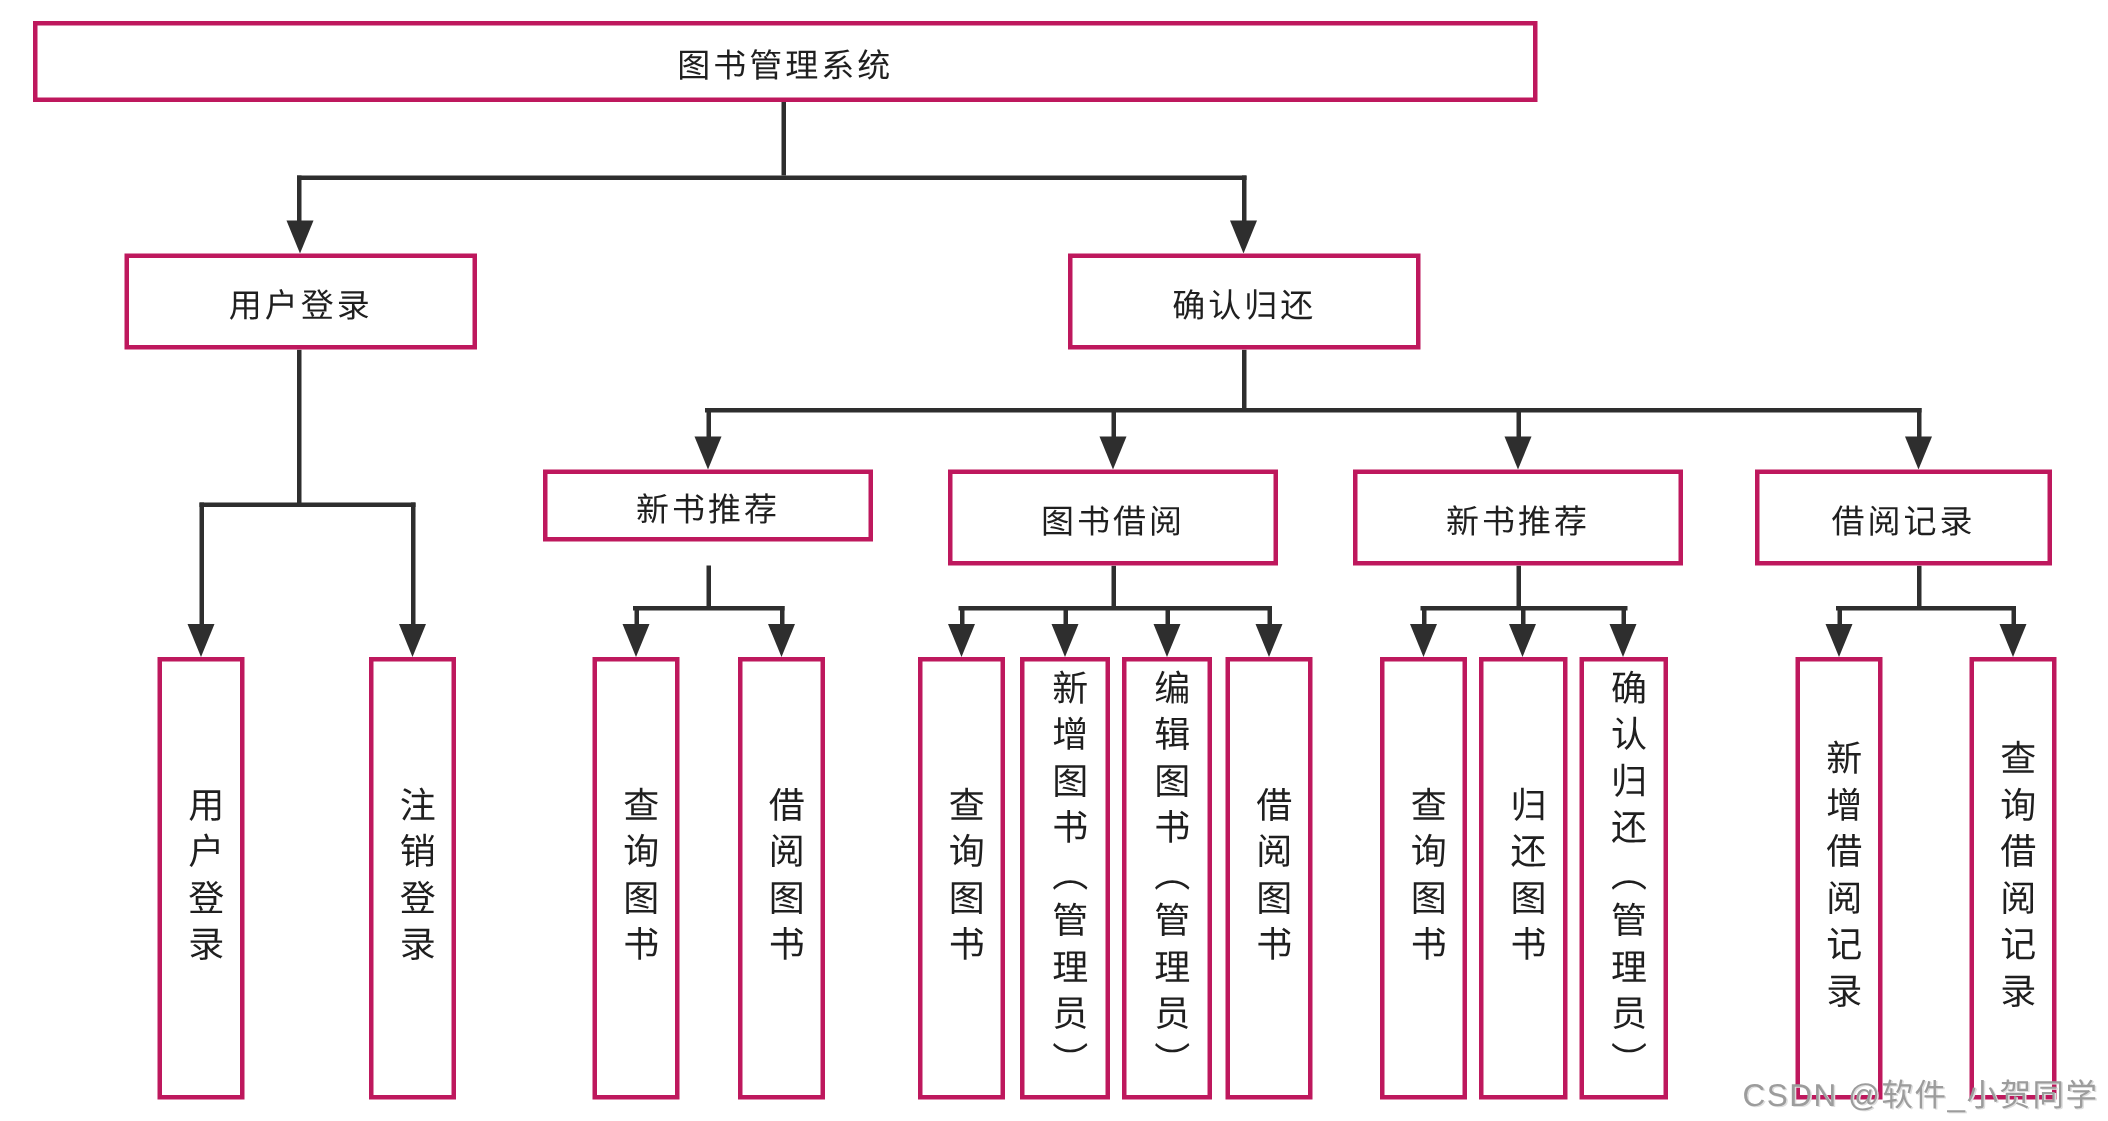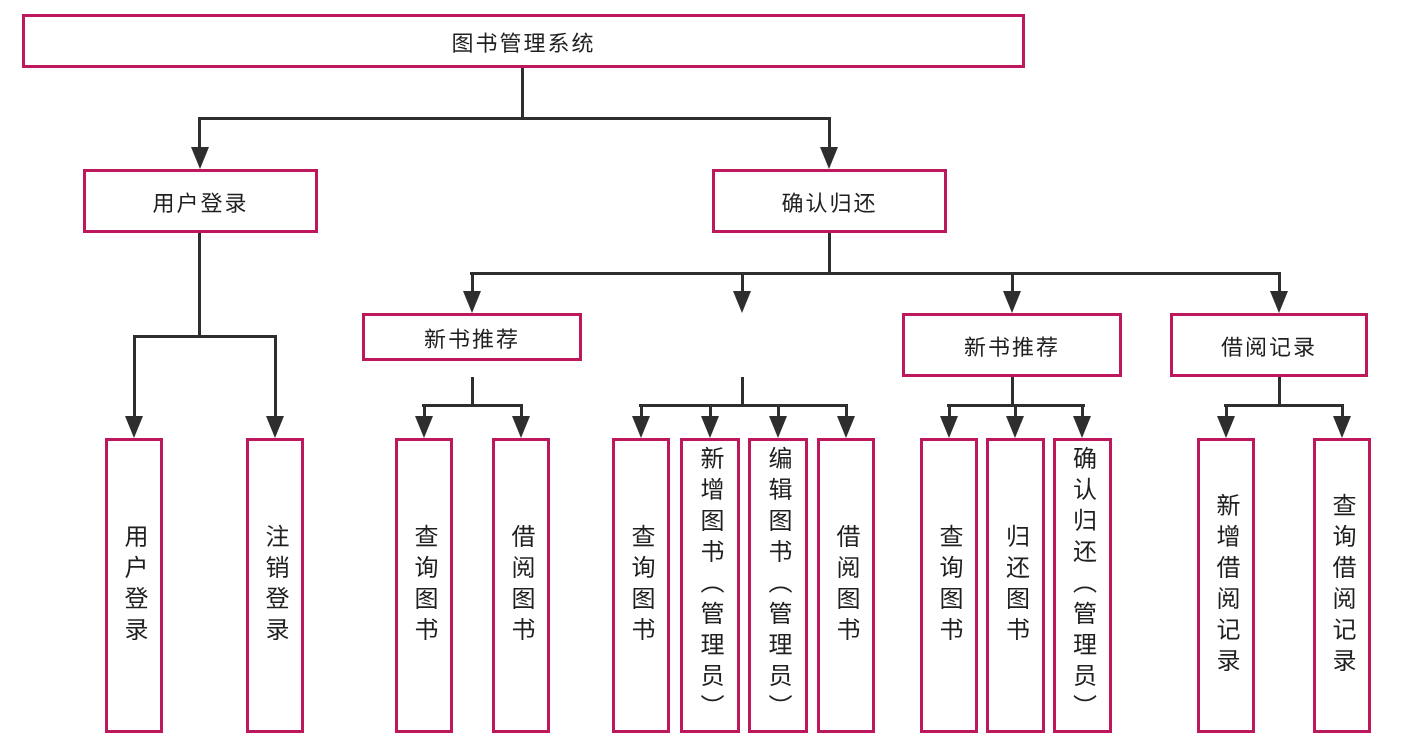--- a/index.html
+++ b/index.html
@@ -100,20 +100,23 @@
   <div class="node hnode" style="left:83px;top:169px;width:235px;height:64px">
     <span>用户登录</span>
   </div>
   <div class="node hnode" style="left:712px;top:169px;width:235px;height:64px">
     <span>确认归还</span>
   </div>
 
   <div class="node hnode" style="left:362px;top:313px;width:220px;height:48px">
     <span>新书推荐</span>
   </div>
+  <div class="node hnode" style="left:632px;top:313px;width:220px;height:64px">
+    <span>图书借阅</span>
+  </div>
   <div class="node hnode" style="left:902px;top:313px;width:220px;height:64px">
     <span>新书推荐</span>
   </div>
   <div class="node hnode" style="left:1170px;top:313px;width:198px;height:64px">
     <span>借阅记录</span>
   </div>
 
   <div class="node vnode" style="left:105px;top:438px;width:58px;height:295px">
     <span>用户登录</span>
   </div>
@@ -151,13 +154,14 @@
     <span>确认归还（管理员）</span>
   </div>
 
   <div class="node vnode" style="left:1197px;top:438px;width:58px;height:295px">
     <span>新增借阅记录</span>
   </div>
   <div class="node vnode" style="left:1313px;top:438px;width:58px;height:295px">
     <span>查询借阅记录</span>
   </div>
 
+  <div class="watermark">CSDN @软件_小贺同学</div>
 </div>
 
 </body></html>

